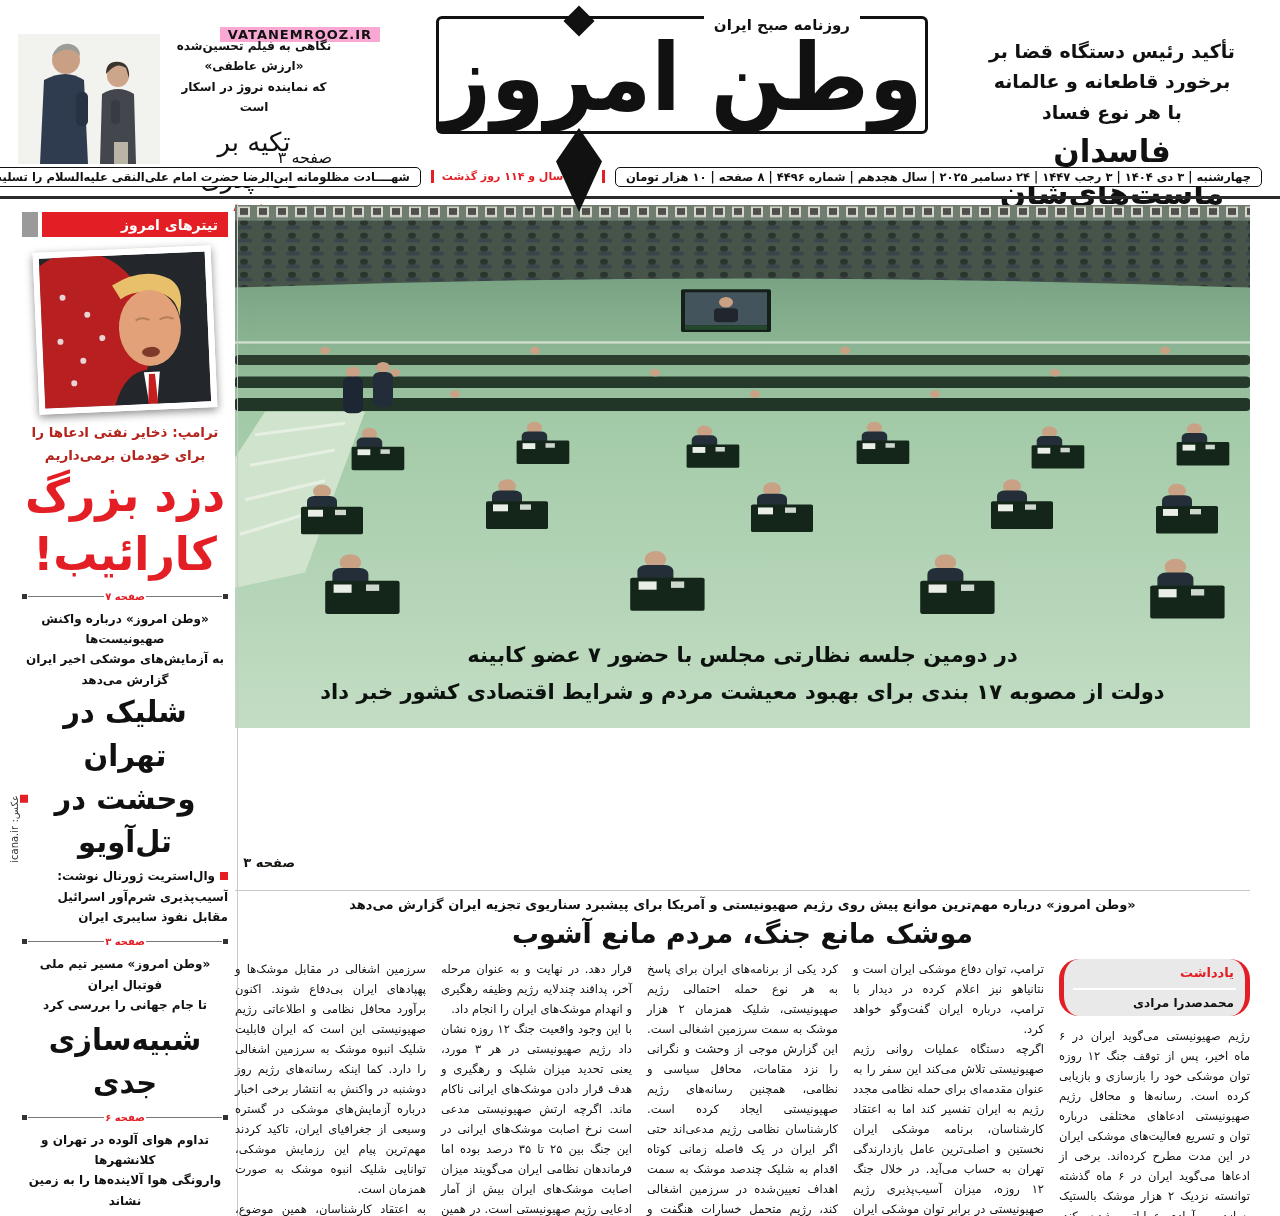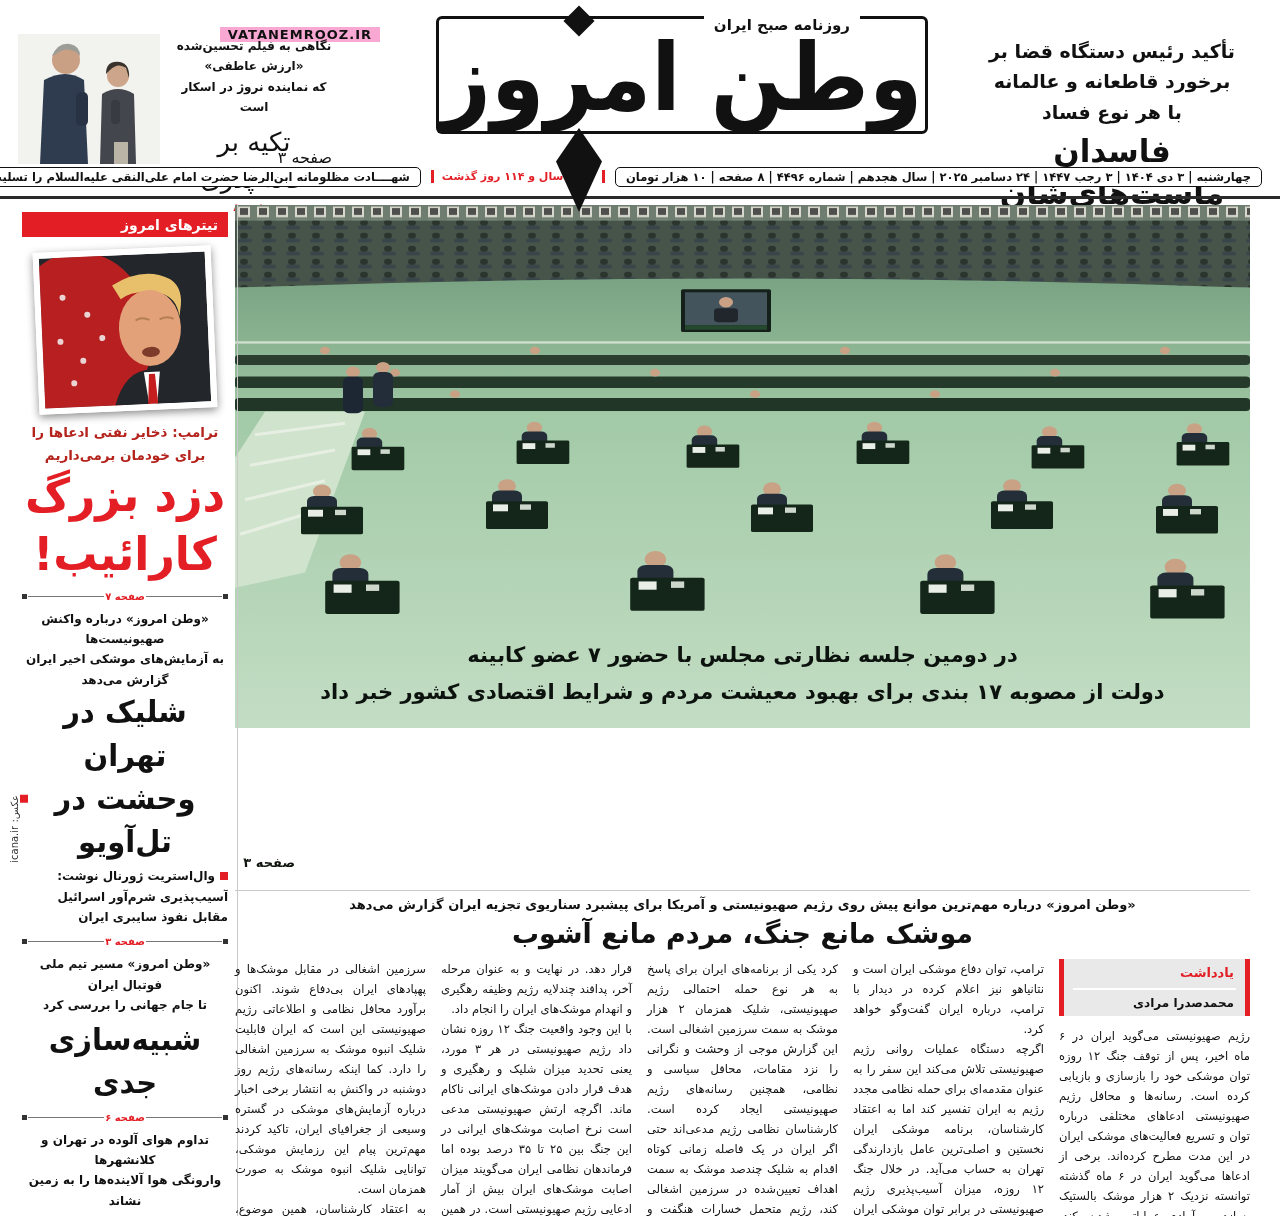--- a/index.html
+++ b/index.html
@@ -39,35 +39,35 @@
   .ph-caption { position:absolute; top:432px; left:0; right:0; text-align:center; font-size:21px; font-weight:bold; line-height:1.75; color:#0c120d; }
   .ph-head { position:absolute; top:505px; left:0; right:0; text-align:center; font-size:104px; font-weight:900; color:#0b0f0c; line-height:1.05; transform:scaleY(1.05); }
   .ph-sub { position:absolute; top:638px; left:0; right:0; text-align:center; font-size:22px; font-weight:bold; color:#0f766e; }
   .ph-pg { position:absolute; bottom:16px; right:972px; font-size:13px; font-weight:bold; color:#11150f; white-space:nowrap; }
   .credit { position:absolute; top:795px; right:1252px; font-size:10px; color:#333; writing-mode:vertical-rl; transform:rotate(180deg); }
   .credit::after { content:""; display:block; width:8px; height:8px; background:var(--accent); margin:4px auto 0; }
 
   
   .vdiv { position:absolute; top:205px; bottom:0; right:1042px; width:1px; background:#c9c9c9; }
   .sidebar { position:absolute; top:212px; left:22px; width:206px; height:1004px; overflow:hidden; }
-  .banner { display:flex; height:25px; margin-bottom:12px;flex-direction:column; }
+  .banner { display:flex; height:25px; margin-bottom:12px; }
   .banner .bar { flex:1; background:var(--accent); color:#fff; font-size:14px; font-weight:bold; display:flex; align-items:center; padding:0 10px; }
   .banner .sq { width:16px; background:#9a9a9a; margin-right:4px; order:2; }
   .trump { width:178px; margin:2px auto 10px; background:#fff; border:6px solid #fff; box-shadow:0 3px 8px rgba(0,0,0,.45); transform:rotate(-2.5deg); }
   .trump svg { display:block; width:100%; height:150px; }
   .s-cap { text-align:center; color:#b5231d; font-size:13.5px; font-weight:bold; line-height:1.7; margin:8px 0 2px; }
   .s-red-head { text-align:center; color:var(--accent); font-size:44px; font-weight:900; line-height:1.28; transform:scaleY(1.05); }
   .sdiv { display:flex; align-items:center; gap:1px; margin:9px 0 7px; color:var(--accent); font-size:10px; font-weight:bold; }
   .sdiv .ln { flex:1; border-top:1.2px solid #777; }
   .sdiv .sq { width:5px; height:5px; background:#333; }
   .s-kick { text-align:center; font-size:12px; font-weight:bold; line-height:1.7; }
   .s-head { text-align:center; font-size:29px; font-weight:900; line-height:1.45; margin-top:3px; transform:scaleY(1.03); }
   .s-bullet { font-size:12px; font-weight:bold; line-height:1.7; margin-top:5px; text-align:right; }
   .s-bullet::before { content:""; display:inline-block; width:8px; height:8px; background:var(--accent); margin-left:5px; }
-  .notebox { position:relative; background:#e9e9e9; margin:10px 2px 8px; padding:0 9px; border-right:5px solid var(--accent); border-left:5px solid var(--accent); }
+  .notebox { position:relative; background:#e9e9e9; margin:10px 2px 8px; padding:0 9px; border-right:5px solid var(--accent); border-left:5px solid var(--accent);border-radius:20px; }
   .notebox .r1 { color:var(--accent); font-size:13px; font-weight:bold; padding:3px 2px; border-bottom:2px solid #fff; }
   .notebox .r2 { font-size:12px; font-weight:bold; padding:3px 2px; }
 
   
   .bdiv { position:absolute; top:890px; right:30px; width:1015px; height:1px; background:#c9c9c9; }
   .bottom { position:absolute; top:897px; right:30px; width:1015px; }
   .b-kick { text-align:center; font-size:13px; font-weight:bold; }
   .b-head { text-align:center; font-size:27px; font-weight:900; margin:6px 0 10px; }
   .cols { display:flex; gap:15px; }
   .col { flex:1; font-size:11.5px; line-height:1.74; text-align:justify; }

